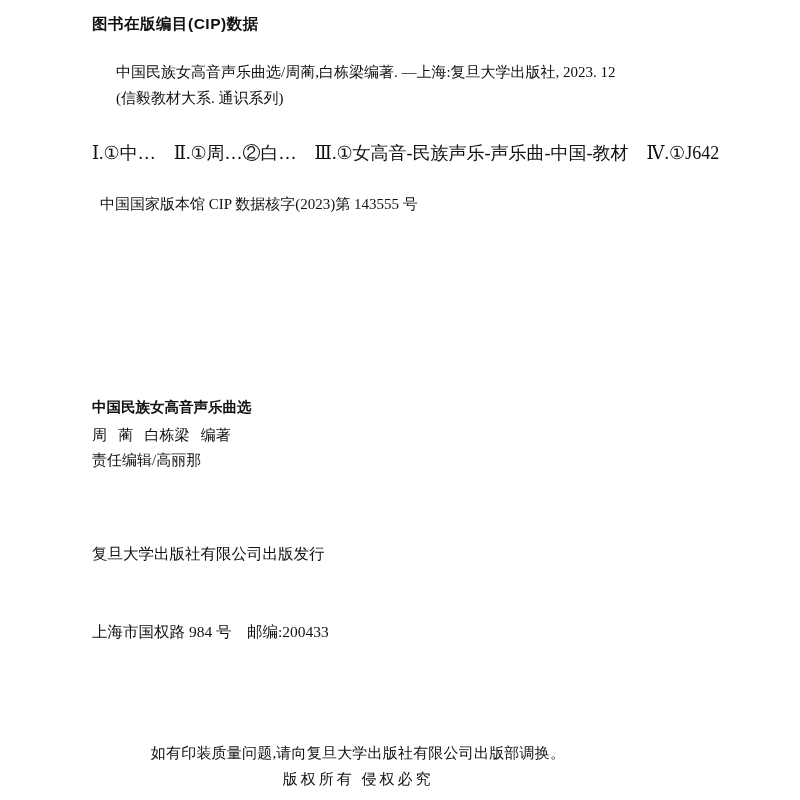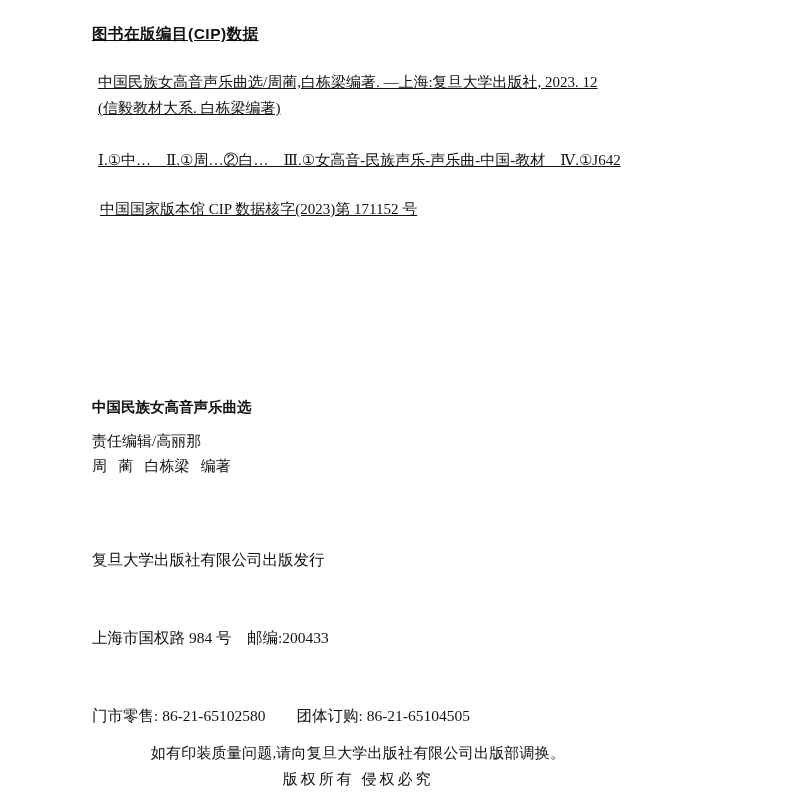--- a/index.html
+++ b/index.html
@@ -12,63 +12,61 @@
     background: #ffffff;
     font-family: "Liberation Serif", "DejaVu Serif", serif;
     color: #111111;
     overflow: hidden;
   }
   .page {
     position: relative;
     width: 716px;
     height: 800px;
     box-sizing: border-box;
-    padding: 24px 60px 0 92px;
-    text-decoration: underline;
+    padding: 14px 60px 0 92px;
   }
   .cip-title {
     font-family: "Liberation Sans", "DejaVu Sans", sans-serif;
     font-weight: bold;
     font-size: 15.5px;
     letter-spacing: 0.5px;
     margin: 0 0 24px 0;
   }
   .block {
     font-size: 15px;
     line-height: 26px;
   }
   .cip-body {
-    margin-left: 6px;
+    margin-left: 24px;
   }
   .cip-body .line {
     white-space: pre;
   }
   .class-line {
     margin-top: 30px;
-    margin-left: 6px;
-    font-size: 15px;
+    font-size: 18px;
     white-space: pre;
   }
   .cip-number {
     margin-top: 30px;
     margin-left: 8px;
     font-size: 15px;
     white-space: pre;
   }
   .colophon {
     position: absolute;
     left: 92px;
     top: 398px;
     width: 640px;
   }
   .col-title {
     font-family: "Liberation Sans", "DejaVu Sans", sans-serif;
     font-weight: bold;
     font-size: 14.5px;
-    margin-bottom: 12px;
+    margin-bottom: 6px;
   }
   .col-line {
     font-size: 15px;
     line-height: 25px;
     white-space: pre;
   }
   .gap-md {
     height: 16px;
   }
   .publisher {
@@ -90,38 +88,37 @@
 </style>
 </head>
 <body>
 
 <div class="page">
 
   <div class="cip-title">图书在版编目(CIP)数据</div>
 
   <div class="block cip-body">
     <div class="line">中国民族女高音声乐曲选/周蔺,白栋梁编著. —上海:复旦大学出版社, 2023. 12</div>
-    <div class="line">(信毅教材大系. 白栋梁编著)</div>
+    <div class="line">(信毅教材大系. 通识系列)</div>
   </div>
 
   <div class="class-line">Ⅰ.①中…    Ⅱ.①周…②白…    Ⅲ.①女高音-民族声乐-声乐曲-中国-教材    Ⅳ.①J642</div>
 
-  <div class="cip-number">中国国家版本馆 CIP 数据核字(2023)第 171152 号</div>
+  <div class="cip-number">中国国家版本馆 CIP 数据核字(2023)第 143555 号</div>
 
   <div class="colophon">
     <div class="col-title">中国民族女高音声乐曲选</div>
+    <div class="col-line">周   蔺   白栋梁   编著</div>
     <div class="col-line">责任编辑/高丽那</div>
-    <div class="col-line">周   蔺   白栋梁   编著</div>
 
     <div class="gap-md"></div>
 
     <div class="publisher">
       <div>复旦大学出版社有限公司出版发行</div>
       <div>上海市国权路 984 号    邮编:200433</div>
-      <div>门市零售: 86-21-65102580        团体订购: 86-21-65104505</div>
       
       
     </div>
 
   </div>
 
   <div class="footer">
     <div class="f1">如有印装质量问题,请向复旦大学出版社有限公司出版部调换。</div>
     <div class="f2">版权所有    侵权必究</div>
   </div>

